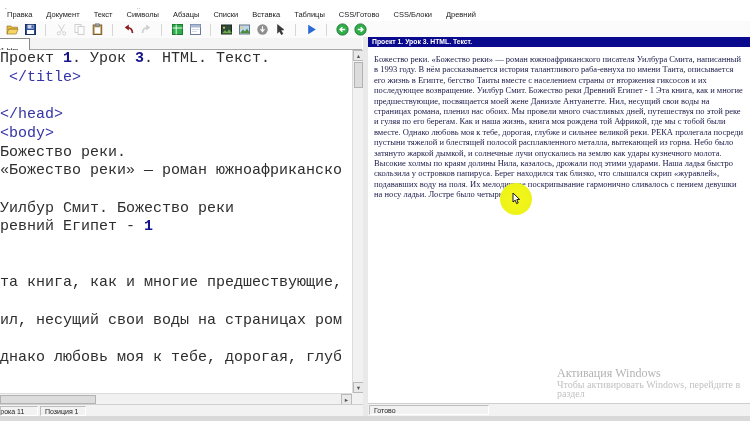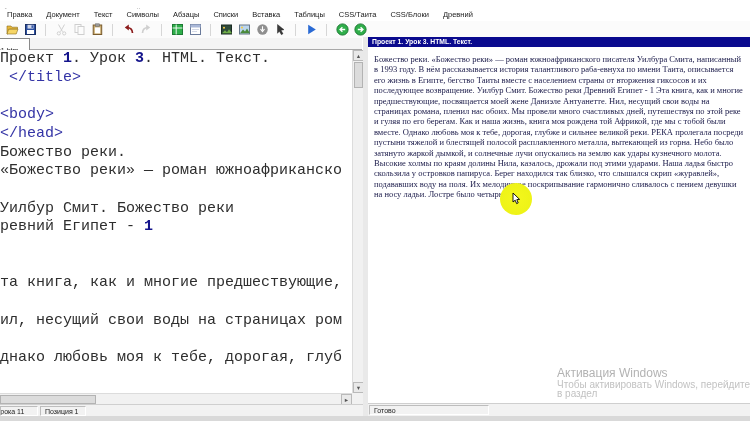--- a/index.html
+++ b/index.html
@@ -74,21 +74,21 @@
                 font-family:"Liberation Serif","DejaVu Serif",serif;
                 font-size:8.5px;line-height:10.4px;color:#20204e;}
   .statusbar-right{position:absolute;left:368px;top:403px;width:382px;height:13px;background:#f2f2f2;
                    border-top:1px solid #cfcfcf;display:flex;align-items:center;box-sizing:border-box;}
   .statusbar-right .status-cell{margin-left:1px;min-width:120px;}
 
   
   .bottom-strip{position:absolute;left:0;top:416px;width:750px;height:5px;background:#d9d9d9;}
 
   
-  .watermark{position:absolute;left:557px;top:367px;color:#b9b9b9;pointer-events:none;}
+  .watermark{position:absolute;left:557px;top:367px;color:#b9b9b9;pointer-events:none;font-family:Liberation Serif, serif;}
   .wm1{font-size:12px;line-height:13px;color:#b3b3b3;}
   .wm2{font-size:10px;line-height:9px;color:#c2c2c2;}
 
   
   .cursor-spot{position:absolute;left:500px;top:183px;width:32px;height:32px;border-radius:50%;
                background:radial-gradient(circle,#f4f71c 0%,#eef317 70%,rgba(238,243,23,.55) 100%);}
   .cursor-spot svg{position:absolute;left:12px;top:10px;}
 </style>
 </head>
 <body>
@@ -101,21 +101,21 @@
 
   <div class="menubar">
       <div class="menu-item">Правка</div>
       <div class="menu-item">Документ</div>
       <div class="menu-item">Текст</div>
       <div class="menu-item">Символы</div>
       <div class="menu-item">Абзацы</div>
       <div class="menu-item">Списки</div>
       <div class="menu-item">Вставка</div>
       <div class="menu-item">Таблицы</div>
-      <div class="menu-item">CSS/Таита</div>
+      <div class="menu-item">CSS/Готово</div>
       <div class="menu-item">CSS/Блоки</div>
       <div class="menu-item">Древний</div>
     </div>
 
   <div class="toolbar">
       <div class="tb-btn">
         <span class="icon">
           <svg width="13" height="13" viewBox="0 0 13 13">
             <path d="M1 3h4l1 1.2h5.5v2H3.5L1.8 11H1z" fill="#e8b93c" stroke="#8a6d1d" stroke-width=".6"></path>
             <path d="M2.6 6.2H12l-1.8 4.8H1z" fill="#f6d565" stroke="#8a6d1d" stroke-width=".6"></path>
@@ -258,22 +258,22 @@
   <div class="tabbar">
     <div class="tab">
       <span class="t">index1.htm</span>
     </div>
   </div>
 
   <div class="editor">
       <div class="code-line"><span class="tok-plain">Проект </span><span class="tok-num">1</span><span class="tok-plain">. Урок </span><span class="tok-num">3</span><span class="tok-plain">. HTML. Текст.</span></div>
       <div class="code-line"><span class="tok-tag"> &lt;/title&gt;</span></div>
       <div class="code-line">&nbsp;</div>
+      <div class="code-line"><span class="tok-tag">&lt;/head&gt;</span></div>
       <div class="code-line"><span class="tok-tag">&lt;body&gt;</span></div>
-      <div class="code-line"><span class="tok-tag">&lt;/head&gt;</span></div>
       <div class="code-line"><span class="tok-plain">Божество реки.</span></div>
       <div class="code-line"><span class="tok-plain">«Божество реки» — роман южноафриканско</span></div>
       <div class="code-line">&nbsp;</div>
       <div class="code-line"><span class="tok-plain">Уилбур Смит. Божество реки</span></div>
       <div class="code-line"><span class="tok-plain">ревний Египет - </span><span class="tok-num">1</span></div>
       <div class="code-line">&nbsp;</div>
       <div class="code-line">&nbsp;</div>
       <div class="code-line"><span class="tok-plain">та книга, как и многие предшествующие,</span></div>
       <div class="code-line">&nbsp;</div>
       <div class="code-line"><span class="tok-plain">ил, несущий свои воды на страницах ром</span></div>

